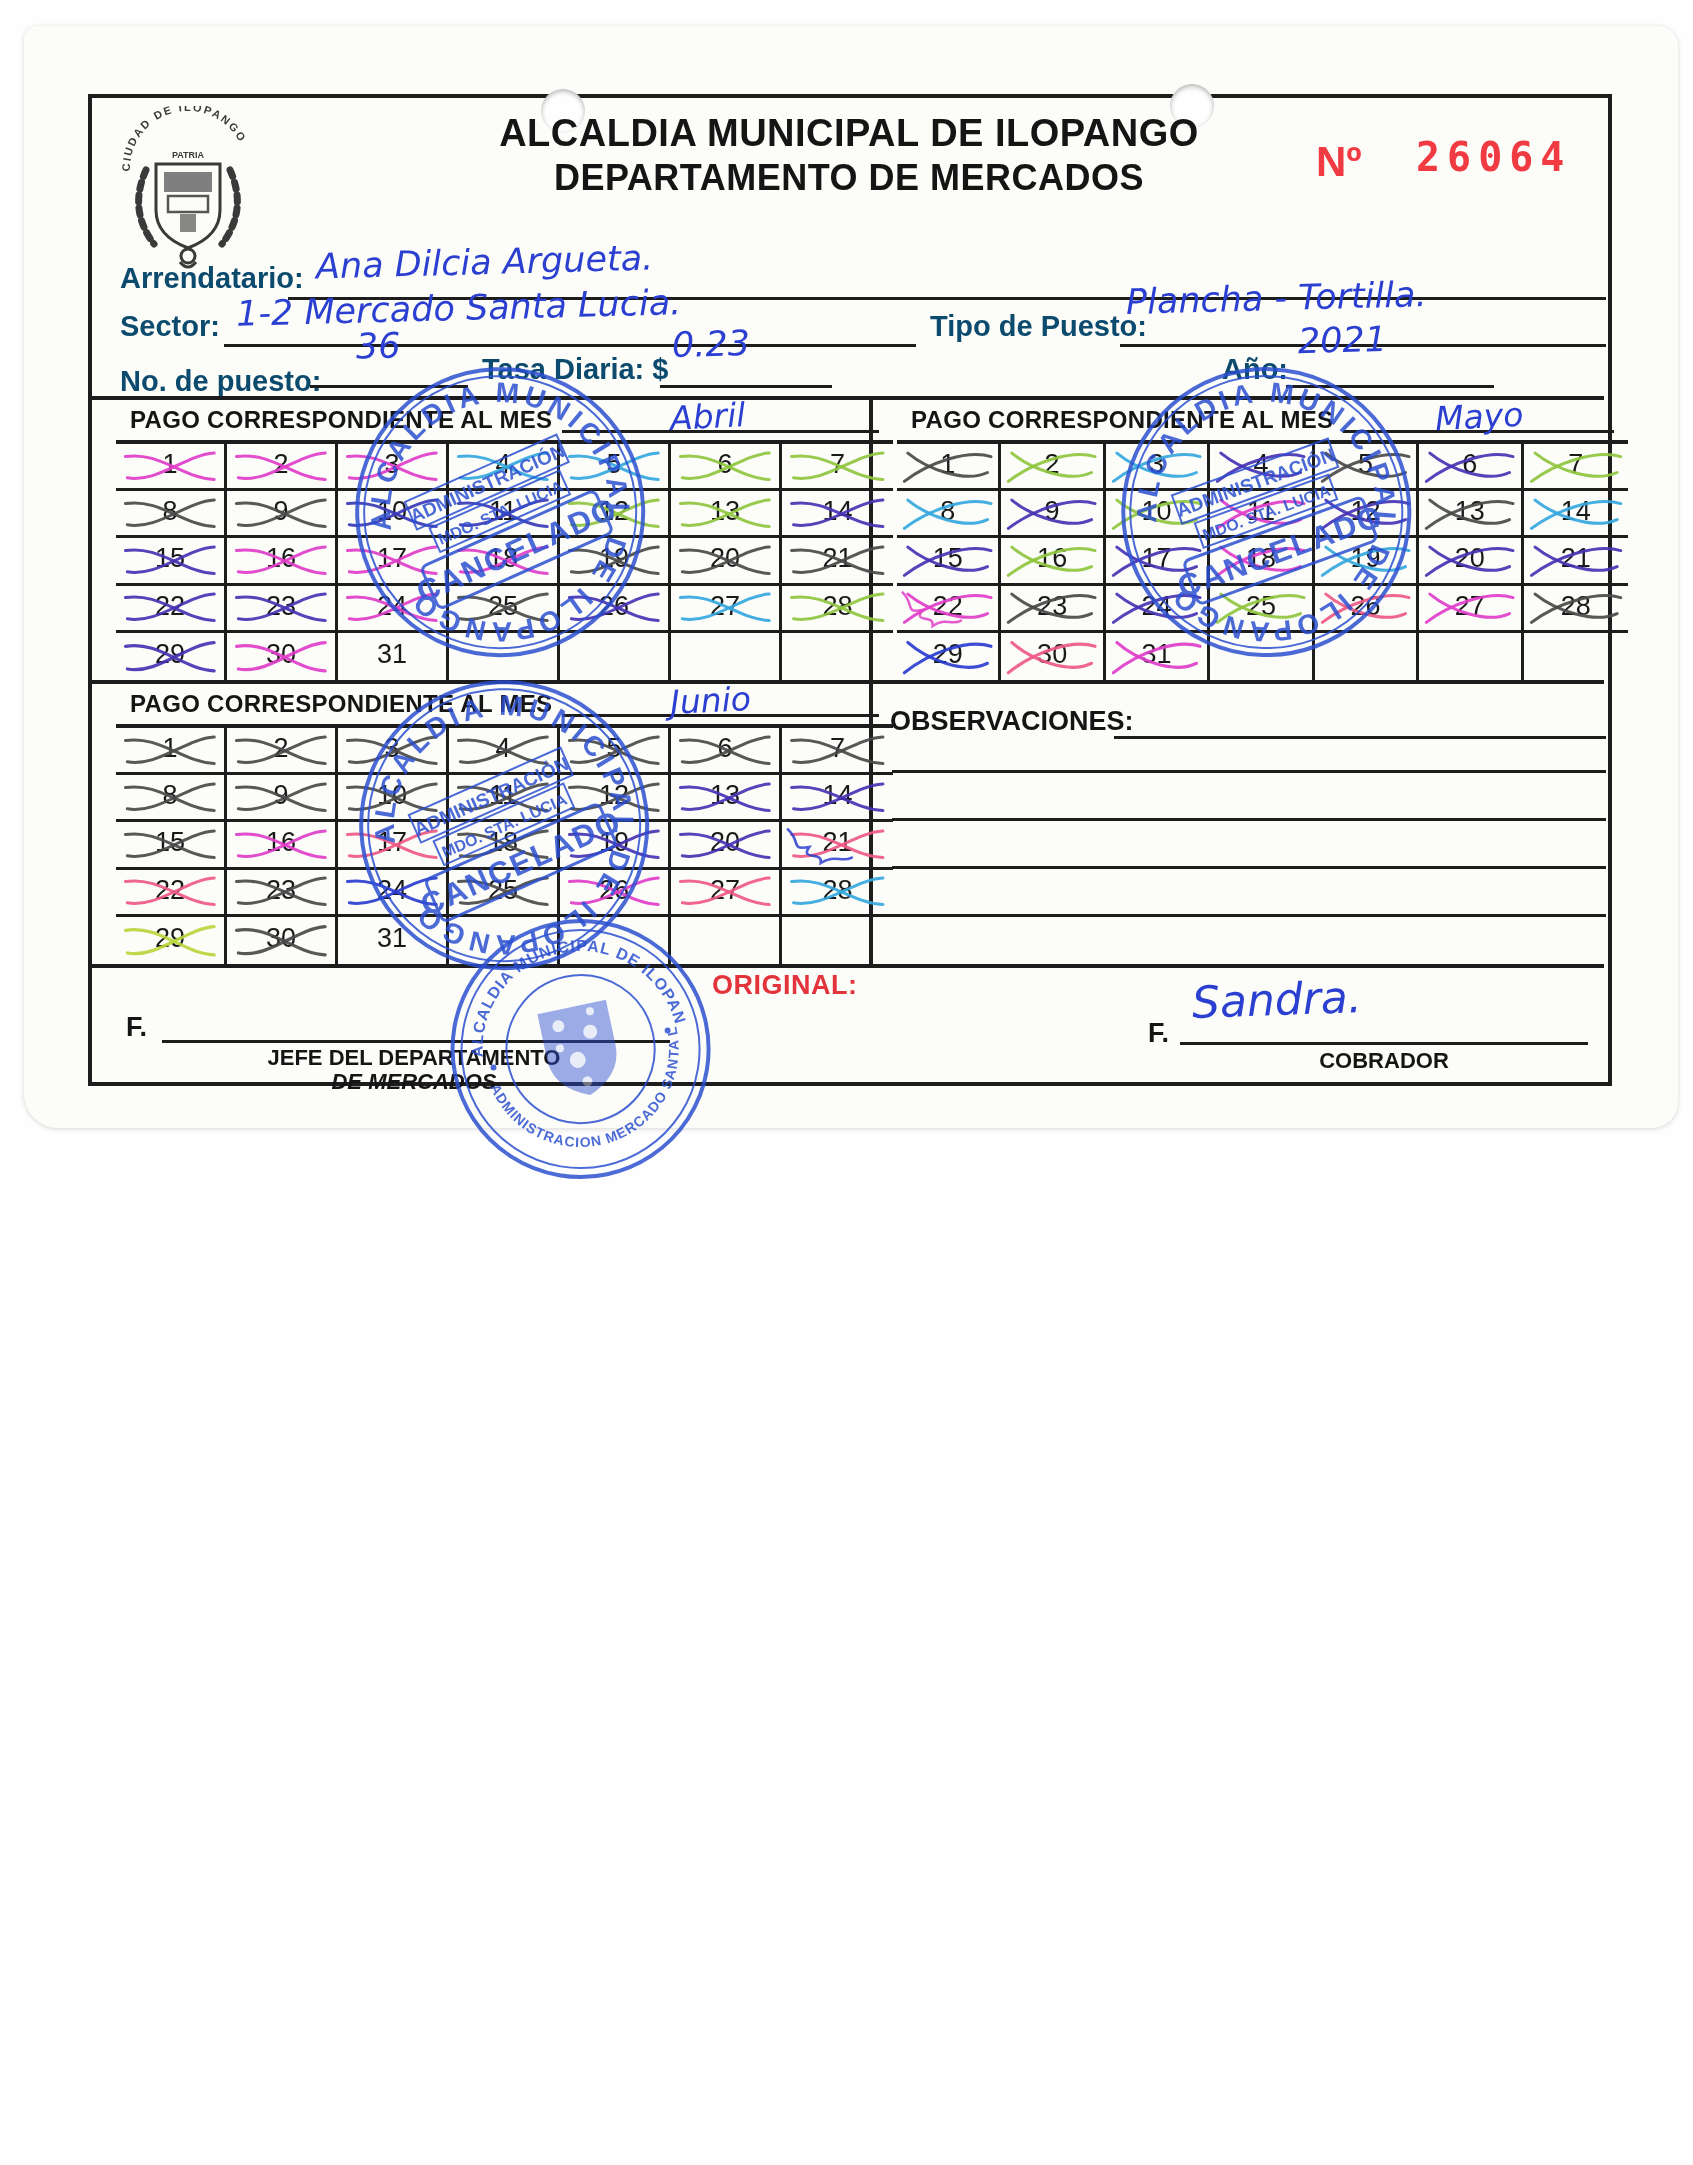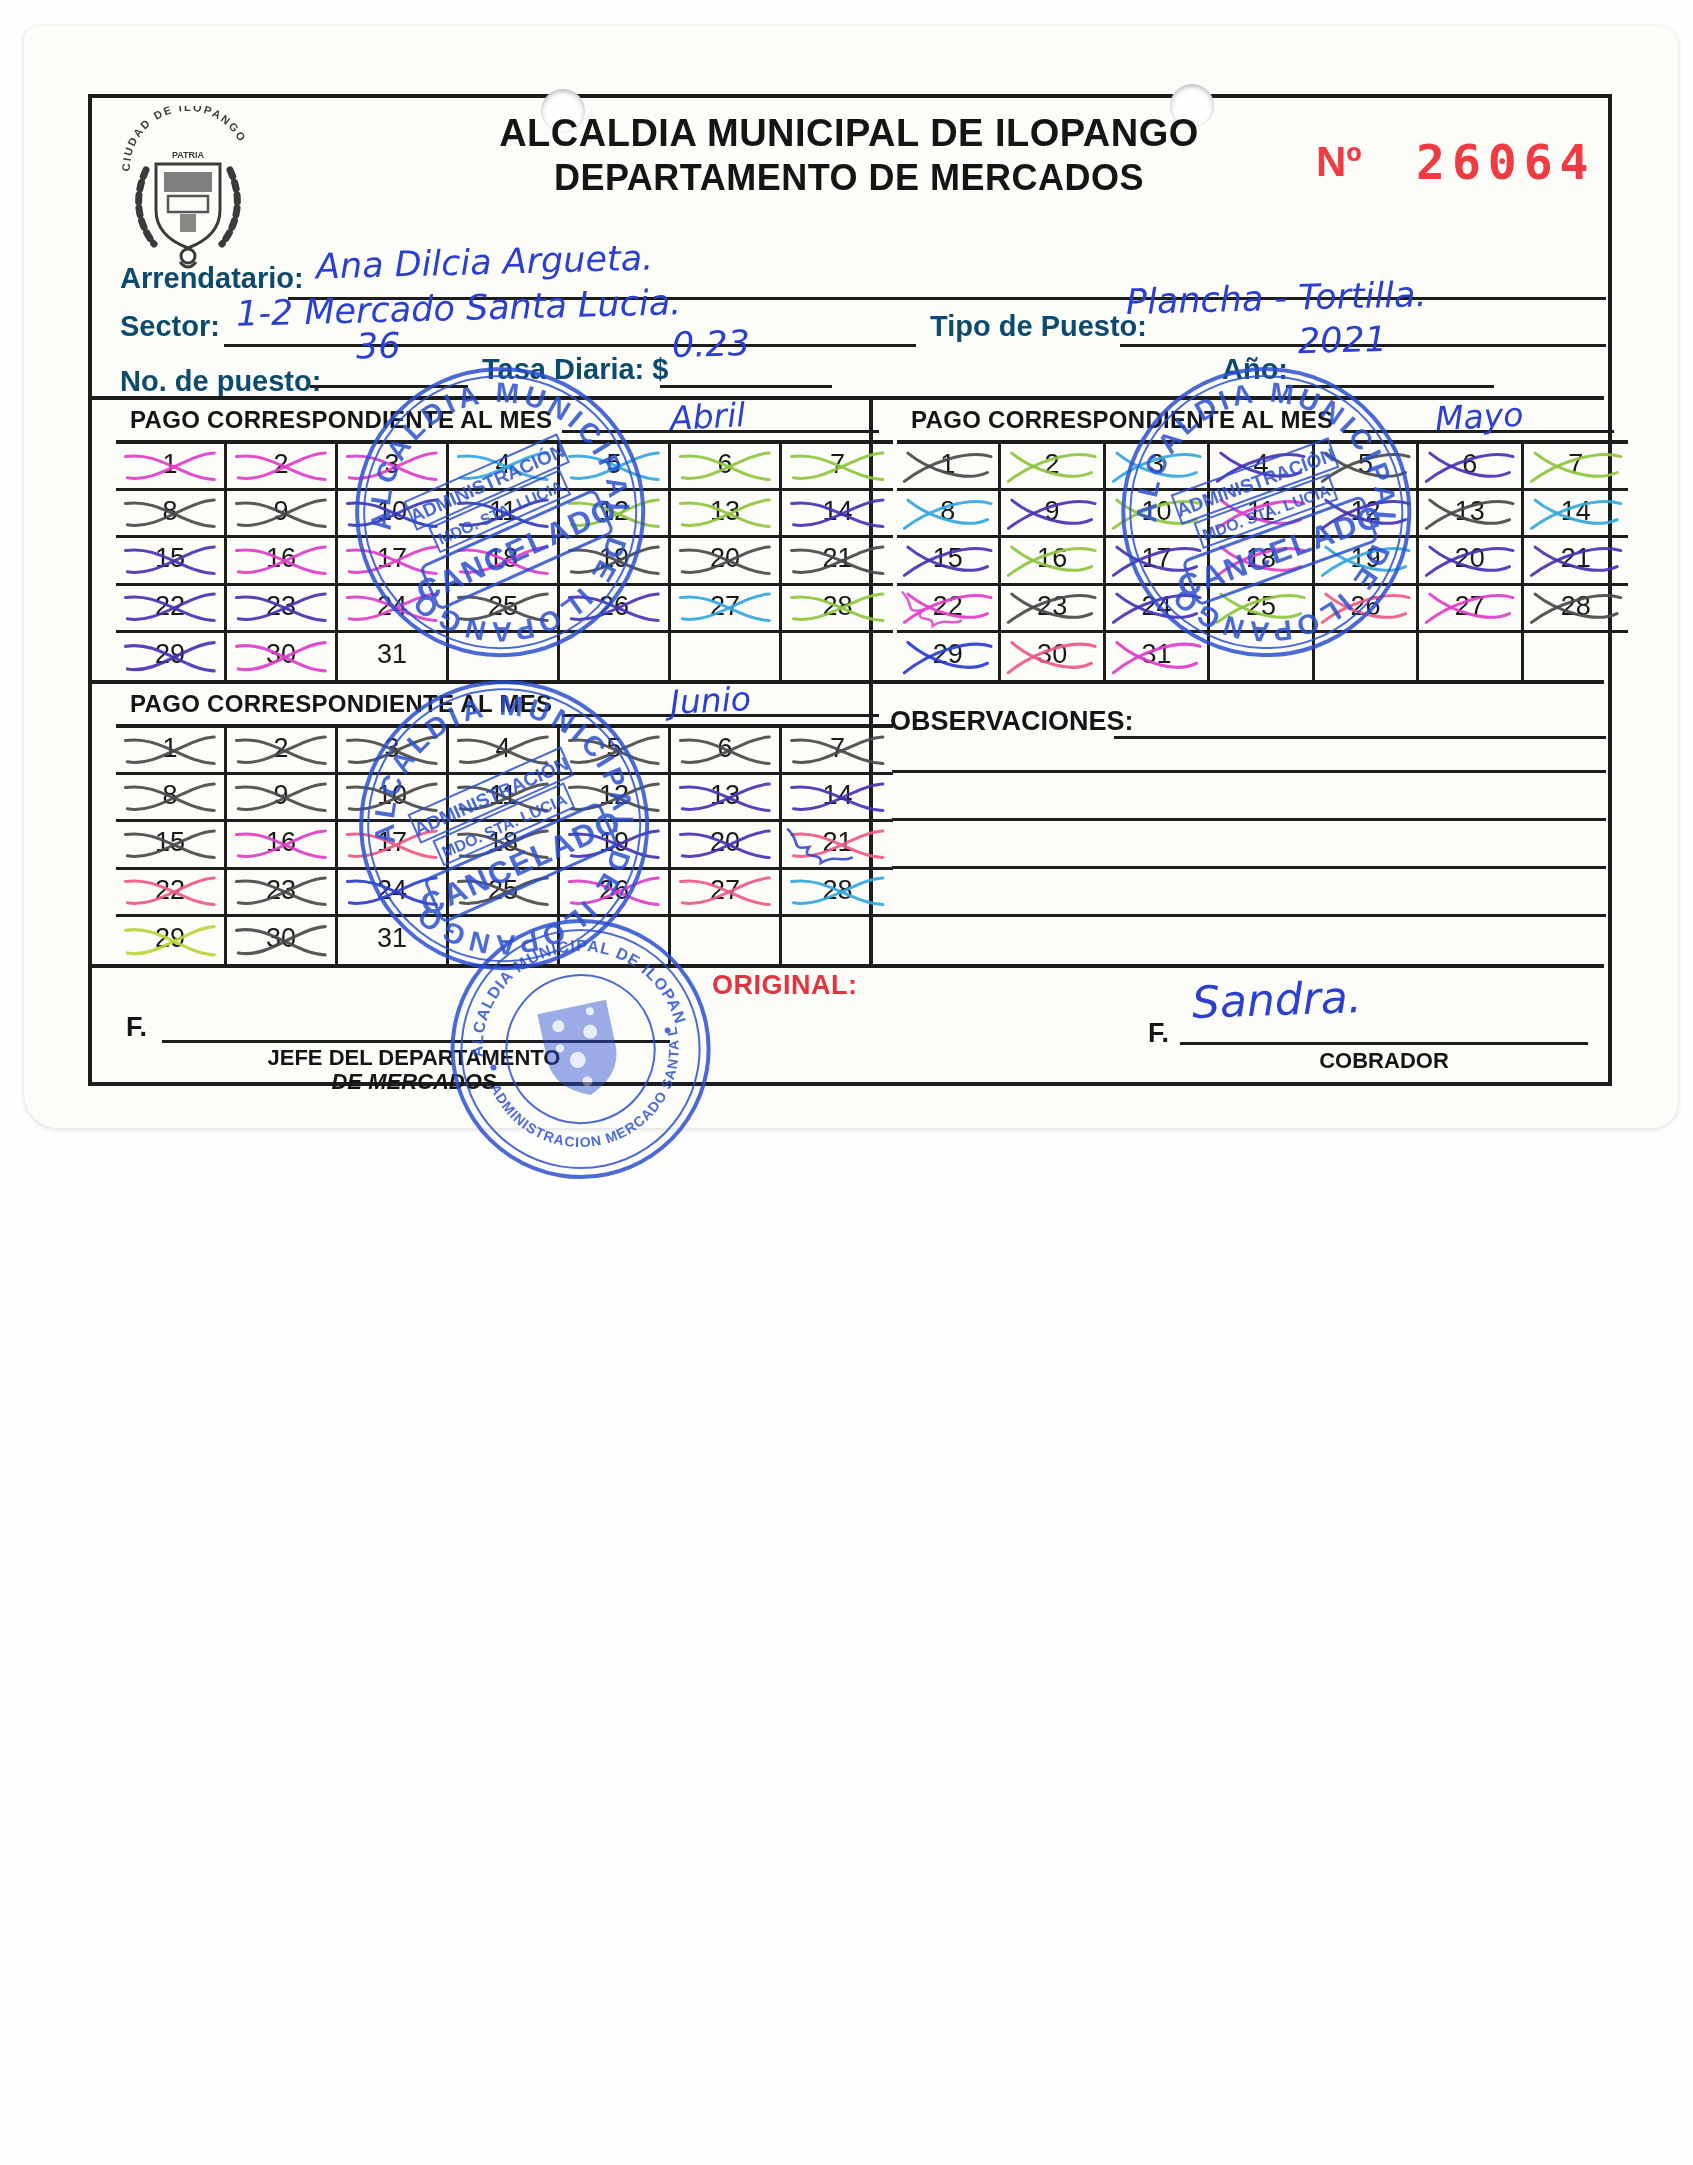--- a/index.html
+++ b/index.html
@@ -8,21 +8,21 @@
   .card{position:absolute;left:24px;top:26px;width:1654px;height:1102px;background:#fcfcf9;
         border-radius:14px 20px 26px 34px;box-shadow:0 1px 5px rgba(0,0,0,.16);}
   .form-box{position:absolute;left:64px;top:68px;width:1516px;height:984px;border:4px solid #1d1d1d;}
   .abs{position:absolute;}
   .punch{position:absolute;width:44px;height:44px;border-radius:50%;background:#fefefe;
          box-shadow:inset 0 2px 5px rgba(0,0,0,.30), 0 1px 1px rgba(255,255,255,.9);}
   
   .title1{position:absolute;left:420px;top:86px;width:810px;text-align:center;font-size:38px;font-weight:bold;letter-spacing:.5px;}
   .title2{position:absolute;left:420px;top:131px;width:810px;text-align:center;font-size:36px;font-weight:bold;letter-spacing:.5px;}
   .no-label{position:absolute;left:1292px;top:112px;font-size:42px;font-weight:bold;color:#ef3b41;}
-  .no-value{position:absolute;left:1392px;top:108px;font-size:48px;font-weight:bold;color:#ef3b41;
+  .no-value{position:absolute;left:1392px;top:108px;font-size:40px;font-weight:bold;color:#ef3b41;
             font-family:"DejaVu Sans Mono", monospace;letter-spacing:7px;}
   
   .lbl{position:absolute;font-size:29px;font-weight:bold;color:#0c4a6e;}
   .uline{position:absolute;border-bottom:3px solid #1d1d1d;height:0;}
   .hw{font-family:"DejaVu Sans", sans-serif;font-style:italic;color:#2b3fd0;white-space:nowrap;}
   .hw-field{position:absolute;font-size:35px;transform:rotate(-1.5deg);}
   
   .divider-v{position:absolute;left:845px;top:374px;width:4px;height:568px;background:#1d1d1d;}
   .divider-h1{position:absolute;left:64px;top:654px;width:1516px;height:4px;background:#1d1d1d;}
   .divider-h2{position:absolute;left:64px;top:938px;width:1516px;height:4px;background:#1d1d1d;}

